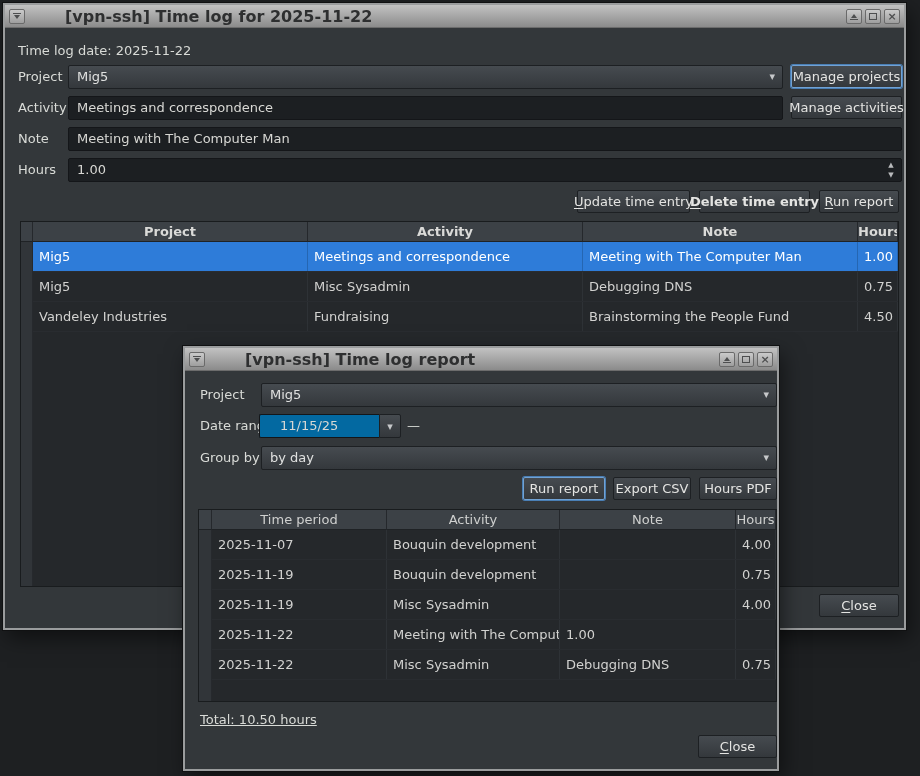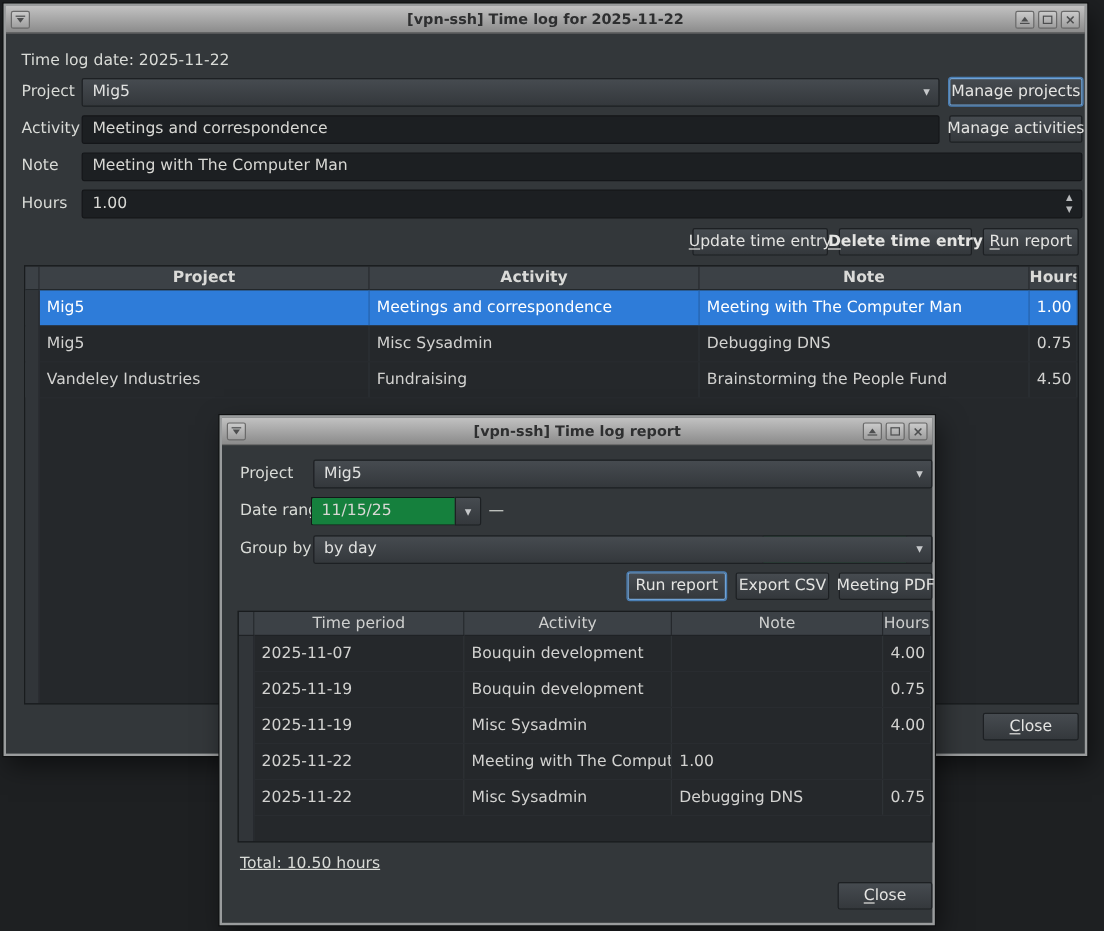--- a/index.html
+++ b/index.html
@@ -16,22 +16,22 @@
     border:2px solid #9a9c9d;
     box-shadow:0 0 0 1px #101112, 4px 8px 20px rgba(0,0,0,.5);
   }
   .titlebar {
     position:absolute; left:0; top:0; right:0; height:23px;
     background:linear-gradient(#c2c2c2,#8b8b8b);
     border-bottom:1px solid #6c6c6c;
     display:flex; align-items:center;
   }
   .tb-title {
-    position:absolute; left:60px; right:60px; text-align:center;
-    font-weight:bold; font-size:12px; color:#2e2f30;
+    position:absolute; left:60px; right:60px; text-align:left;
+    font-weight:bold; font-size:16px; color:#2e2f30;
     white-space:nowrap; overflow:hidden;
   }
   .tb-btn {
     width:16px; height:15px; margin-left:3px;
     background:linear-gradient(#cacaca,#9e9e9e);
     border:1px solid #6a6a6a; border-radius:2px;
     display:flex; flex-direction:column; align-items:center; justify-content:center;
     cursor:default;
   }
   .tb-left { margin-left:4px; }
@@ -73,22 +73,22 @@
   .mn { text-decoration:underline; text-underline-offset:2px; }
 
   .spin {
     position:absolute; right:4px; top:2px; bottom:2px; width:12px;
     display:flex; flex-direction:column; align-items:center; justify-content:space-between;
     font-size:7px; line-height:8px; color:#b8babc;
   }
 
   .datefield { position:absolute; height:24px; display:flex; }
   .date-entry {
-    flex:1; background:#15803d; border:1px solid #141619; border-right:none;
-    border-radius:2px 0 0 2px; line-height:22px; padding:0 8px; color:#d8d8d4;
+    flex:1; background:#0369a1; border:1px solid #141619; border-right:none;
+    border-radius:2px 0 0 2px; line-height:22px; padding:0 20px; color:#d8d8d4;
     white-space:nowrap; overflow:hidden;
   }
   .date-btn {
     width:22px; background:linear-gradient(#464b50,#34383c);
     border:1px solid #1d2023; border-radius:0 2px 2px 0;
     display:flex; align-items:center; justify-content:center;
     font-size:11px; color:#c6c8ca; cursor:default;
   }
 
   .tbl { position:absolute; background:#25282b; border:1px solid #191c1e; overflow:hidden; }
@@ -265,21 +265,21 @@
     <span class="arrow">▾</span>
   </div>
 
   <div class="btn focused" style="left:338px; top:129px; width:82px;">
     <span>Run report</span>
   </div>
   <div class="btn" style="left:428px; top:129px; width:78px;">
     <span>Export CSV</span>
   </div>
   <div class="btn" style="left:514px; top:129px; width:78px;">
-    <span>Meeting PDF</span>
+    <span>Hours PDF</span>
   </div>
 
   <div class="tbl" style="left:13px; top:161px; width:579px; height:193px;">
     <div class="num-strip"></div>
     <div class="thead dlg-grid">
       <div class="th corner"></div>
       <div class="th">Time period</div>
       <div class="th">Activity</div>
       <div class="th">Note</div>
       <div class="th">Hours</div>

